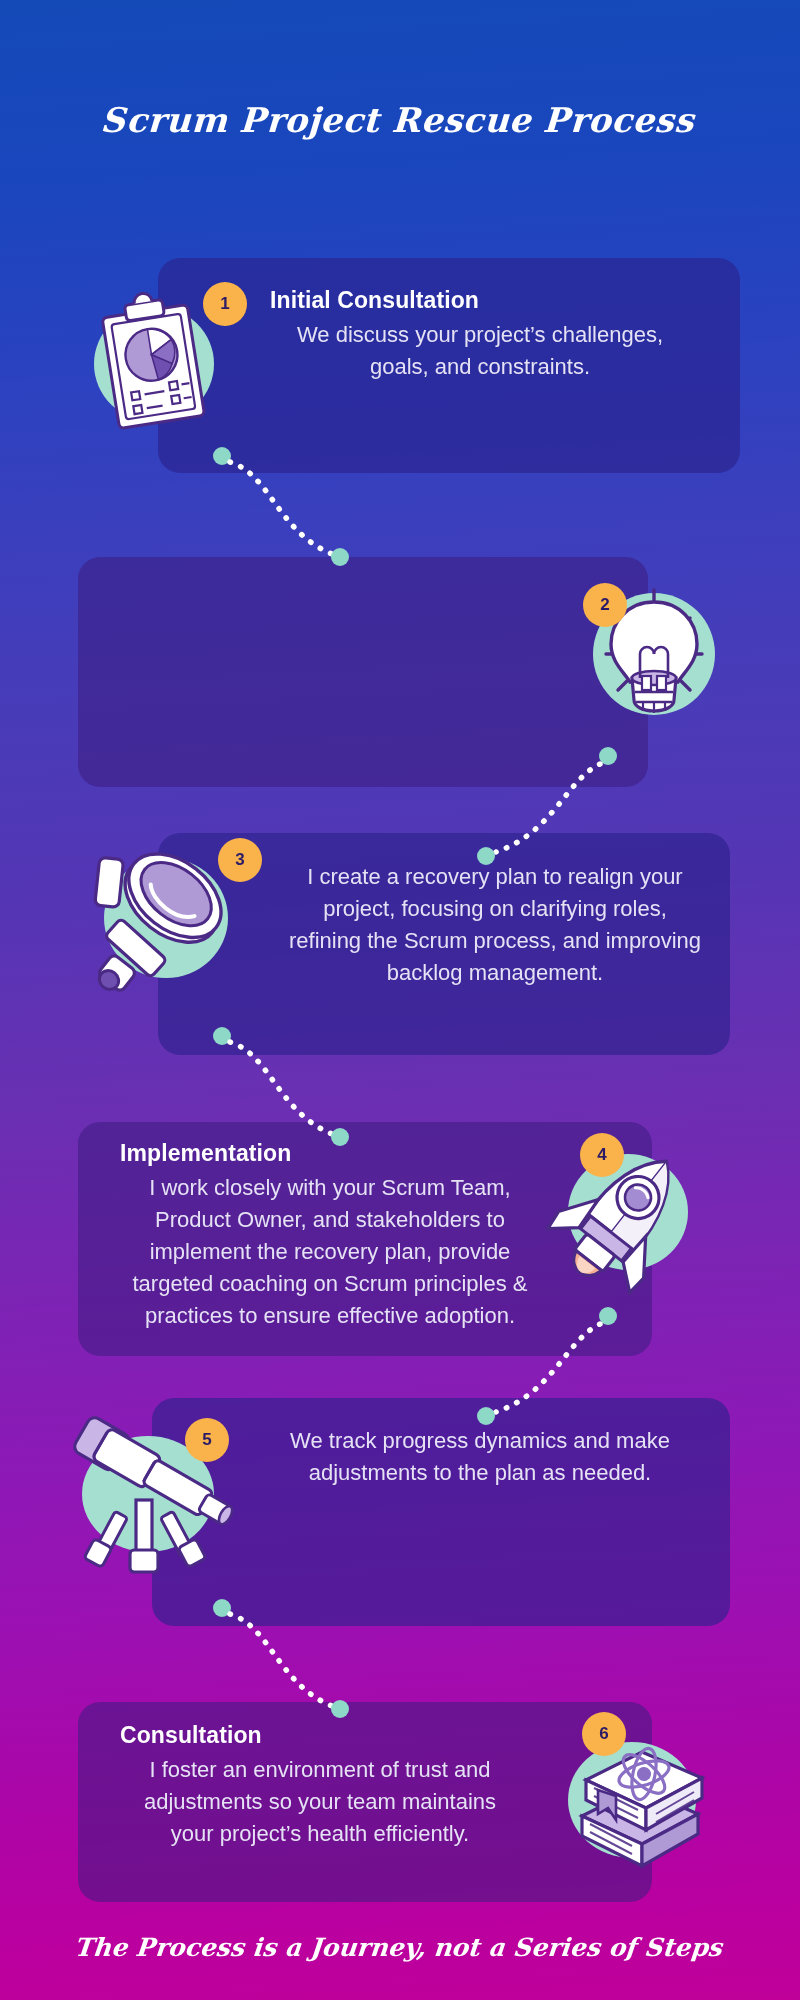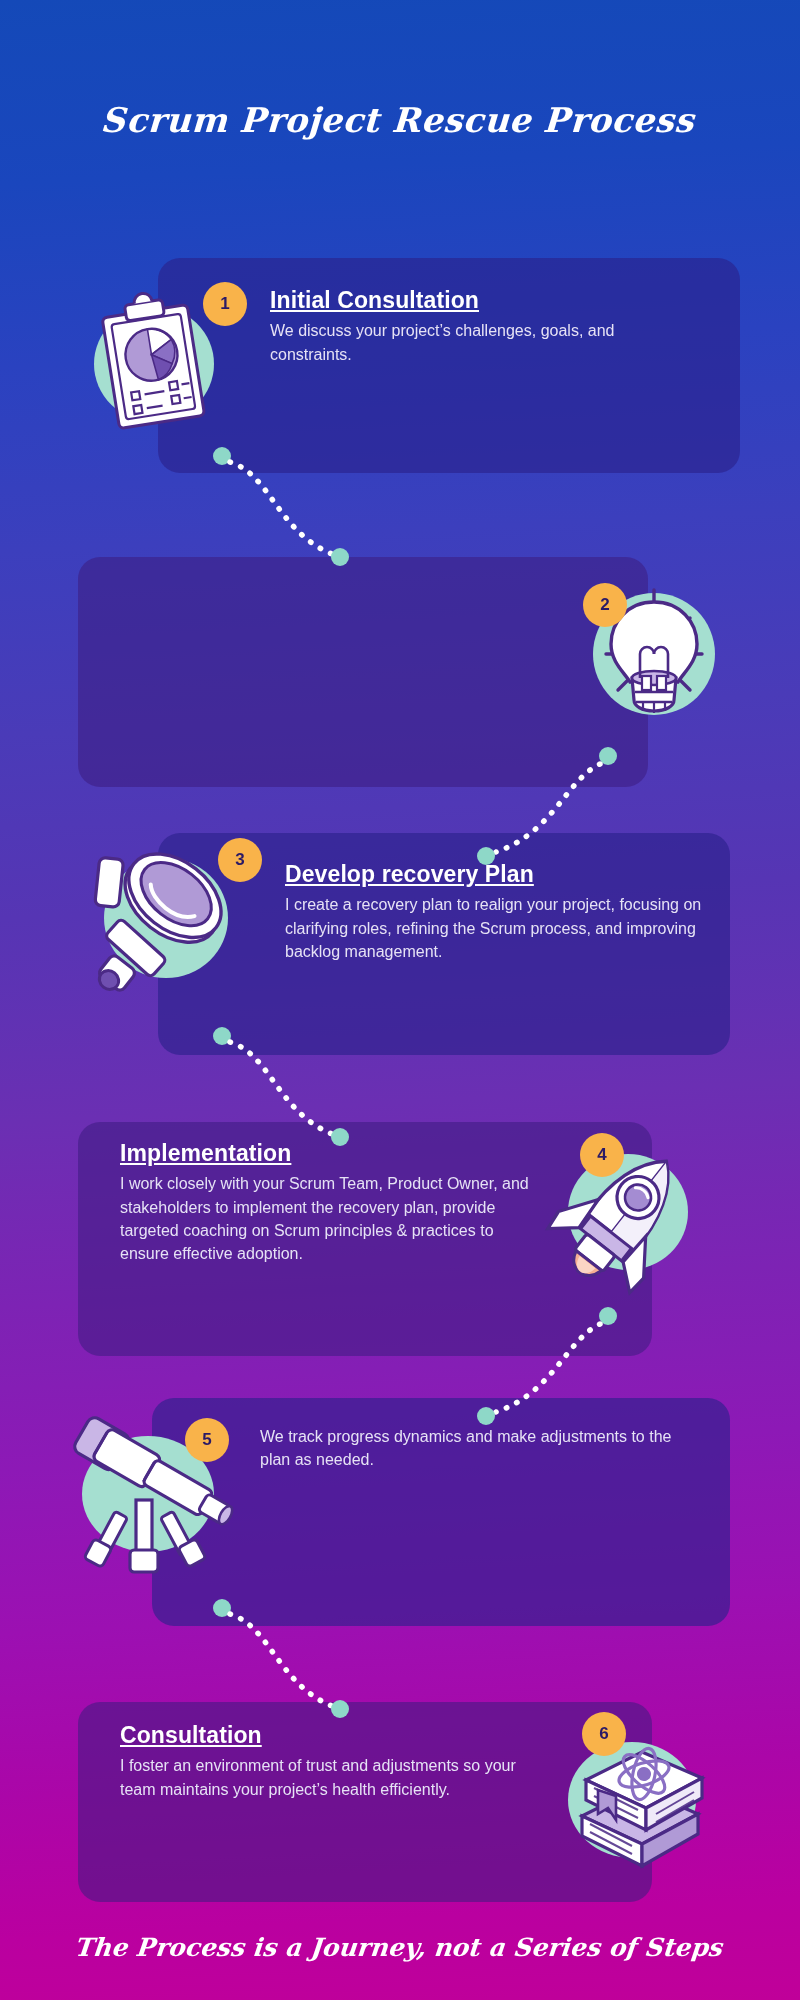--- a/index.html
+++ b/index.html
@@ -43,25 +43,26 @@
   
   .card{
     position:absolute;
     background:rgba(42,32,138,.62);
     border-radius:22px;
   }
   .card.alt{background:rgba(60,28,128,.55);}
   .card-inner{position:absolute;}
   .c-title{
     color:#ffffff;font-size:23px;font-weight:bold;letter-spacing:.1px;
-    margin:0 0 6px 0;line-height:1.15;text-decoration:underline;
+    margin:0 0 6px 0;line-height:1.15;
   }
   .c-body{
-    color:#e6e2f5;font-size:16px;line-height:1.45;margin:0;
+    color:#e6e2f5;font-size:22px;line-height:1.45;margin:0;
     font-weight:400;
+    text-align:center;
   }
 
   
   .badge{
     position:absolute;width:44px;height:44px;border-radius:50%;
     background:#f9b34a;color:#2b1a66;
     font-size:17px;font-weight:bold;
     display:flex;align-items:center;justify-content:center;
     z-index:6;
   }
@@ -194,21 +195,20 @@
       <g>
         <rect x="24" y="118" width="30" height="26" rx="6" fill="#ffffff" stroke="#4b2a86" stroke-width="3.2" transform="rotate(38 39 131)"></rect>
         <ellipse cx="31" cy="138" rx="10" ry="9" fill="#6f4fb0" stroke="#4b2a86" stroke-width="3" transform="rotate(38 31 138)"></ellipse>
       </g>
     </svg>
   </div>
 
   <div class="badge" style="left:218px;top:838px;">3</div>
 
   <div class="card-inner" style="left:285px;top:861px;width:420px;">
-    <div class="c-title">Develop recovery Plan</div>
     <div class="c-body">I create a recovery plan to realign your project, focusing on clarifying roles, refining the Scrum process, and improving backlog management.</div>
   </div>
 
   <div class="conn" style="left:200px;top:1020px;width:180px;height:140px;">
     <svg viewBox="0 0 180 140" width="180" height="140">
       <circle cx="22" cy="16" r="9" fill="#8ed8c8"></circle>
       <path d="M30 22 C 70 34, 78 92, 132 114" fill="none" stroke="#ffffff" stroke-width="5.5" stroke-linecap="round" stroke-dasharray="0.5 11"></path>
       <circle cx="140" cy="117" r="9" fill="#8ed8c8"></circle>
     </svg>
   </div>

